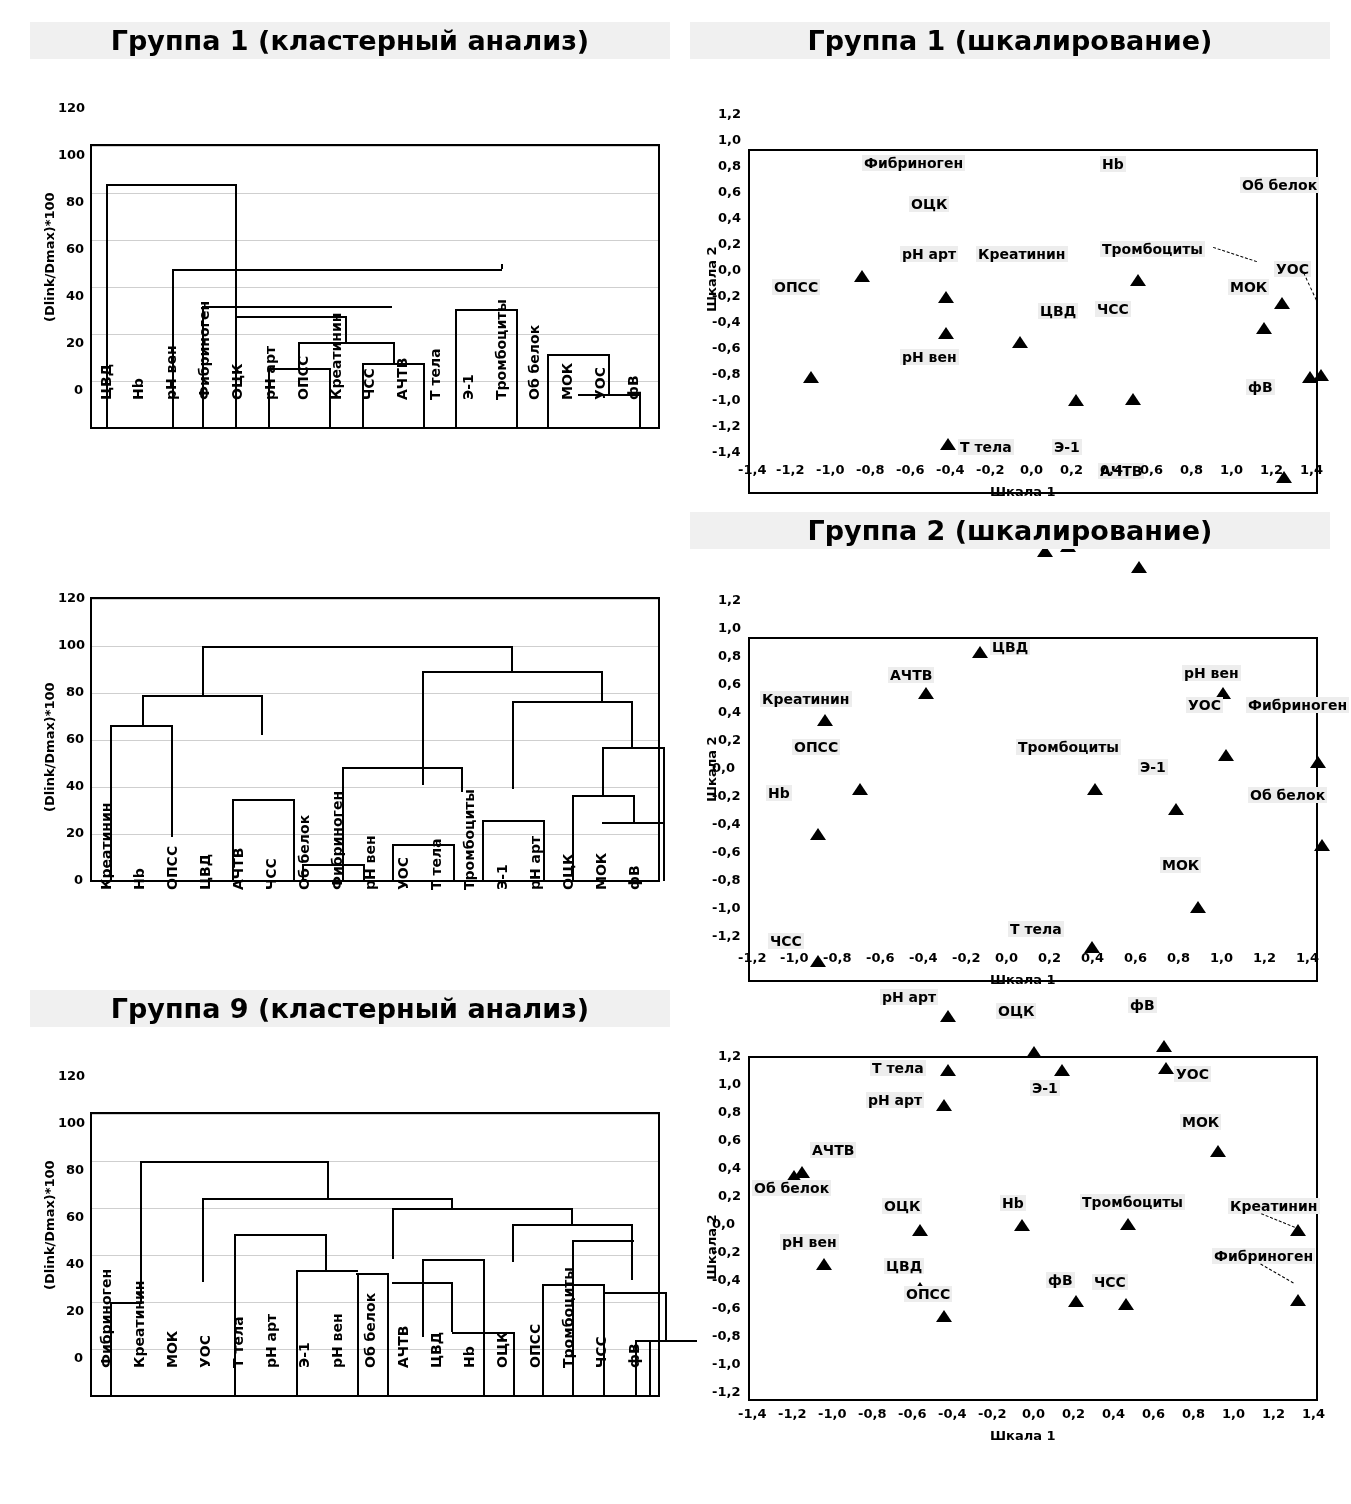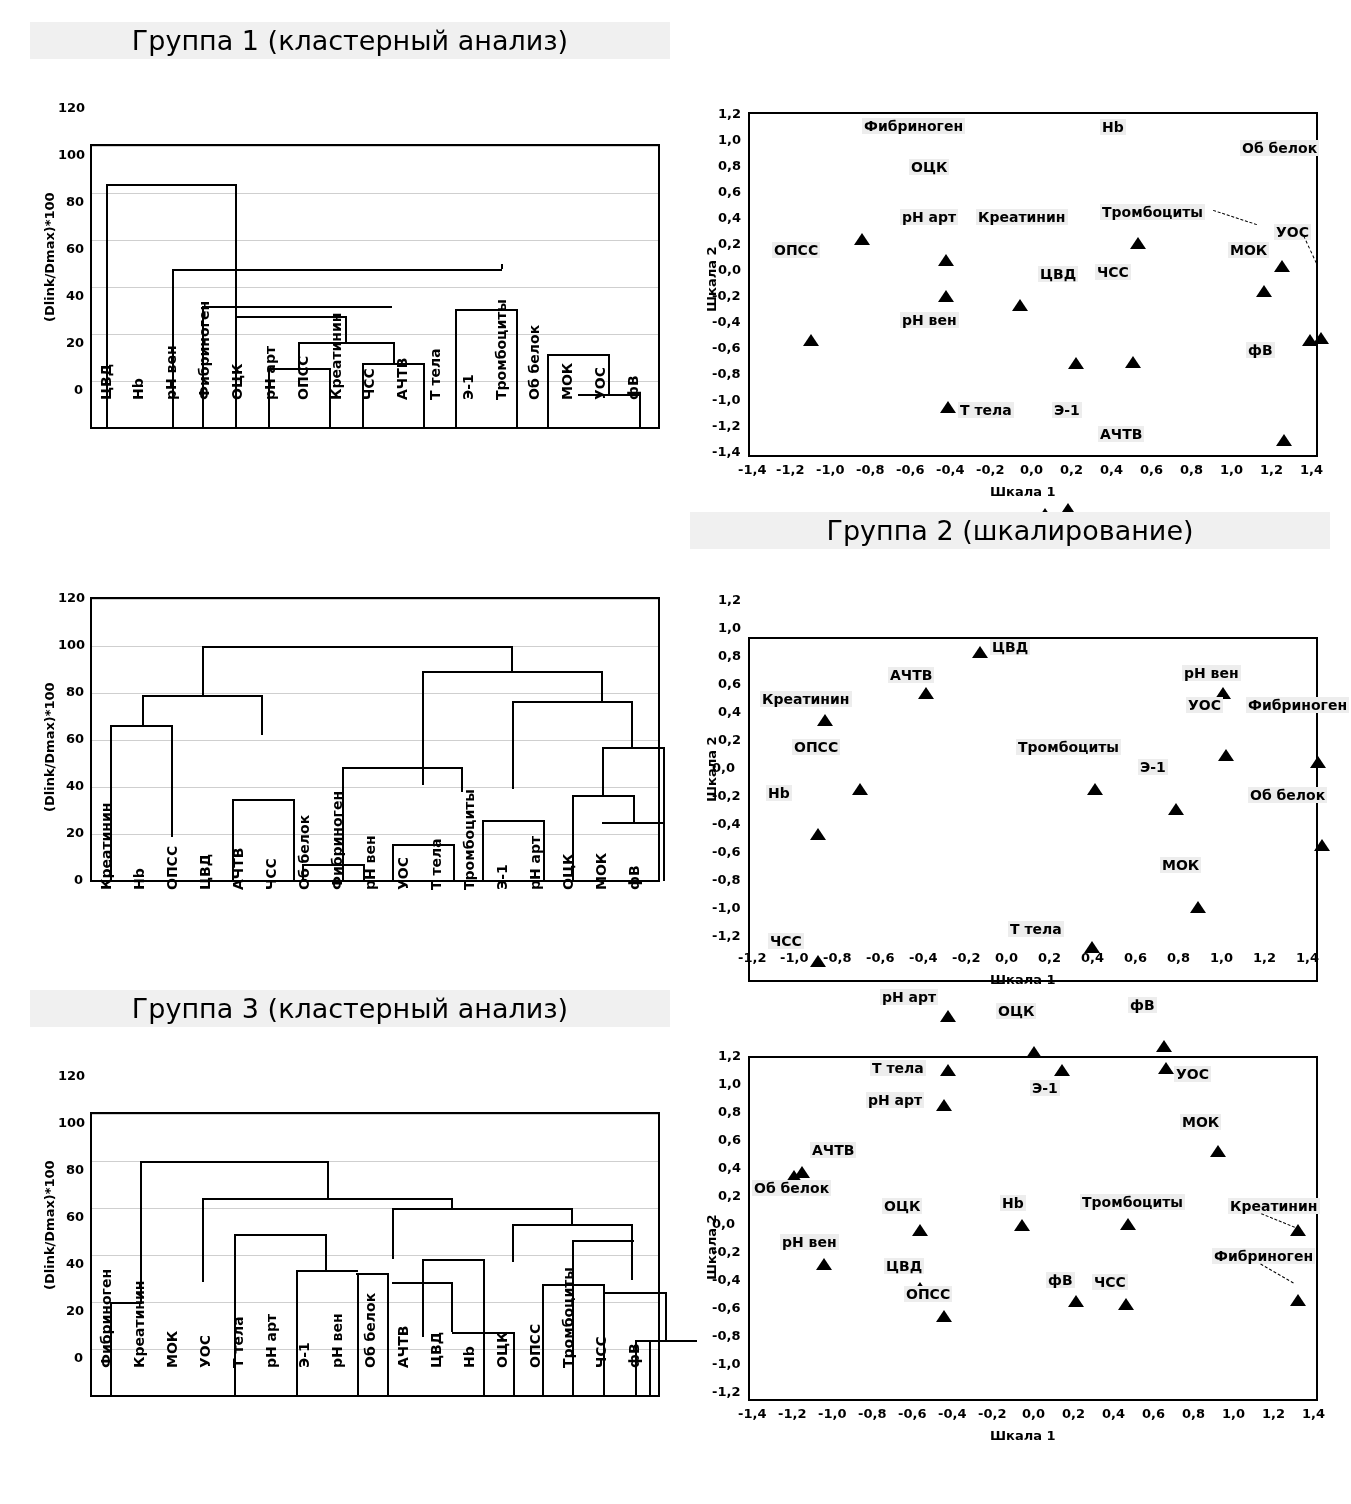--- a/index.html
+++ b/index.html
@@ -1,21 +1,21 @@
 <!DOCTYPE html>
 <html><head>
 <meta charset="utf-8">
 <style>
   html,body{margin:0;padding:0;background:#ffffff;}
   body{width:1351px;height:1504px;font-family:"Liberation Sans",sans-serif;color:#000;}
   .page{position:relative;width:1351px;height:1504px;}
 
   .panel{position:absolute;}
   .title{
-    font-size:27px; font-weight:400; text-align:center;
+    font-size:27px; font-weight:700; text-align:center;
     background:#f0f0f0; padding:3px 8px; white-space:nowrap;
     font-family:"DejaVu Sans",sans-serif;
   }
   .plotbox{position:relative;border:2px solid #000;background:#fff;box-sizing:border-box;}
   .axis-label{position:absolute;font-size:13px;font-weight:bold;font-family:"DejaVu Sans",sans-serif;}
   .tick{position:absolute;font-size:13px;font-weight:bold;font-family:"DejaVu Sans",sans-serif;white-space:nowrap;}
   .gridline{position:absolute;background:#cfcfcf;}
   .dend-line{position:absolute;background:#000;}
   .leaf-label{
     position:absolute;font-size:14px;font-weight:bold;font-family:"DejaVu Sans",sans-serif;
@@ -126,20 +126,21 @@
     <div class="leaf-label" style="left:397px;top:378px;">Т тела</div>
     <div class="leaf-label" style="left:430px;top:378px;">Э-1</div>
     <div class="leaf-label" style="left:463px;top:378px;">Тромбоциты</div>
     <div class="leaf-label" style="left:496px;top:378px;">Об белок</div>
     <div class="leaf-label" style="left:529px;top:378px;">МОК</div>
     <div class="leaf-label" style="left:562px;top:378px;">УОС</div>
     <div class="leaf-label" style="left:595px;top:378px;">фВ</div>
   </div>
 
   <div class="panel" style="left:690px;top:22px;width:640px;height:470px;">
+    <div class="title">Группа 1 (шкалирование)</div>
     <div class="ylab-vert" style="left:14px;top:290px;">Шкала 2</div>
 
     <div class="tick" style="left:28px;top:84px;">1,2</div>
     <div class="tick" style="left:28px;top:110px;">1,0</div>
     <div class="tick" style="left:28px;top:136px;">0,8</div>
     <div class="tick" style="left:28px;top:162px;">0,6</div>
     <div class="tick" style="left:28px;top:188px;">0,4</div>
     <div class="tick" style="left:28px;top:214px;">0,2</div>
     <div class="tick" style="left:28px;top:240px;">0,0</div>
     <div class="tick" style="left:22px;top:266px;">-0,2</div>
@@ -361,21 +362,21 @@
     <div class="tick" style="left:391px;top:438px;">0,4</div>
     <div class="tick" style="left:434px;top:438px;">0,6</div>
     <div class="tick" style="left:477px;top:438px;">0,8</div>
     <div class="tick" style="left:520px;top:438px;">1,0</div>
     <div class="tick" style="left:563px;top:438px;">1,2</div>
     <div class="tick" style="left:606px;top:438px;">1,4</div>
     <div class="axis-label" style="left:300px;top:460px;">Шкала 1</div>
   </div>
 
   <div class="panel" style="left:30px;top:990px;width:640px;height:470px;">
-    <div class="title">Группа 3 (кластерный анализ)</div>
+    <div class="title">Группа 9 (кластерный анализ)</div>
     <div class="ylab-vert" style="left:12px;top:300px;">(Dlink/Dmax)*100</div>
     <div class="tick" style="left:28px;top:78px;">120</div>
     <div class="tick" style="left:28px;top:125px;">100</div>
     <div class="tick" style="left:36px;top:172px;">80</div>
     <div class="tick" style="left:36px;top:219px;">60</div>
     <div class="tick" style="left:36px;top:266px;">40</div>
     <div class="tick" style="left:36px;top:313px;">20</div>
     <div class="tick" style="left:44px;top:360px;">0</div>
 
     <div class="plotbox" style="left:60px;top:85px;width:570px;height:285px;">

